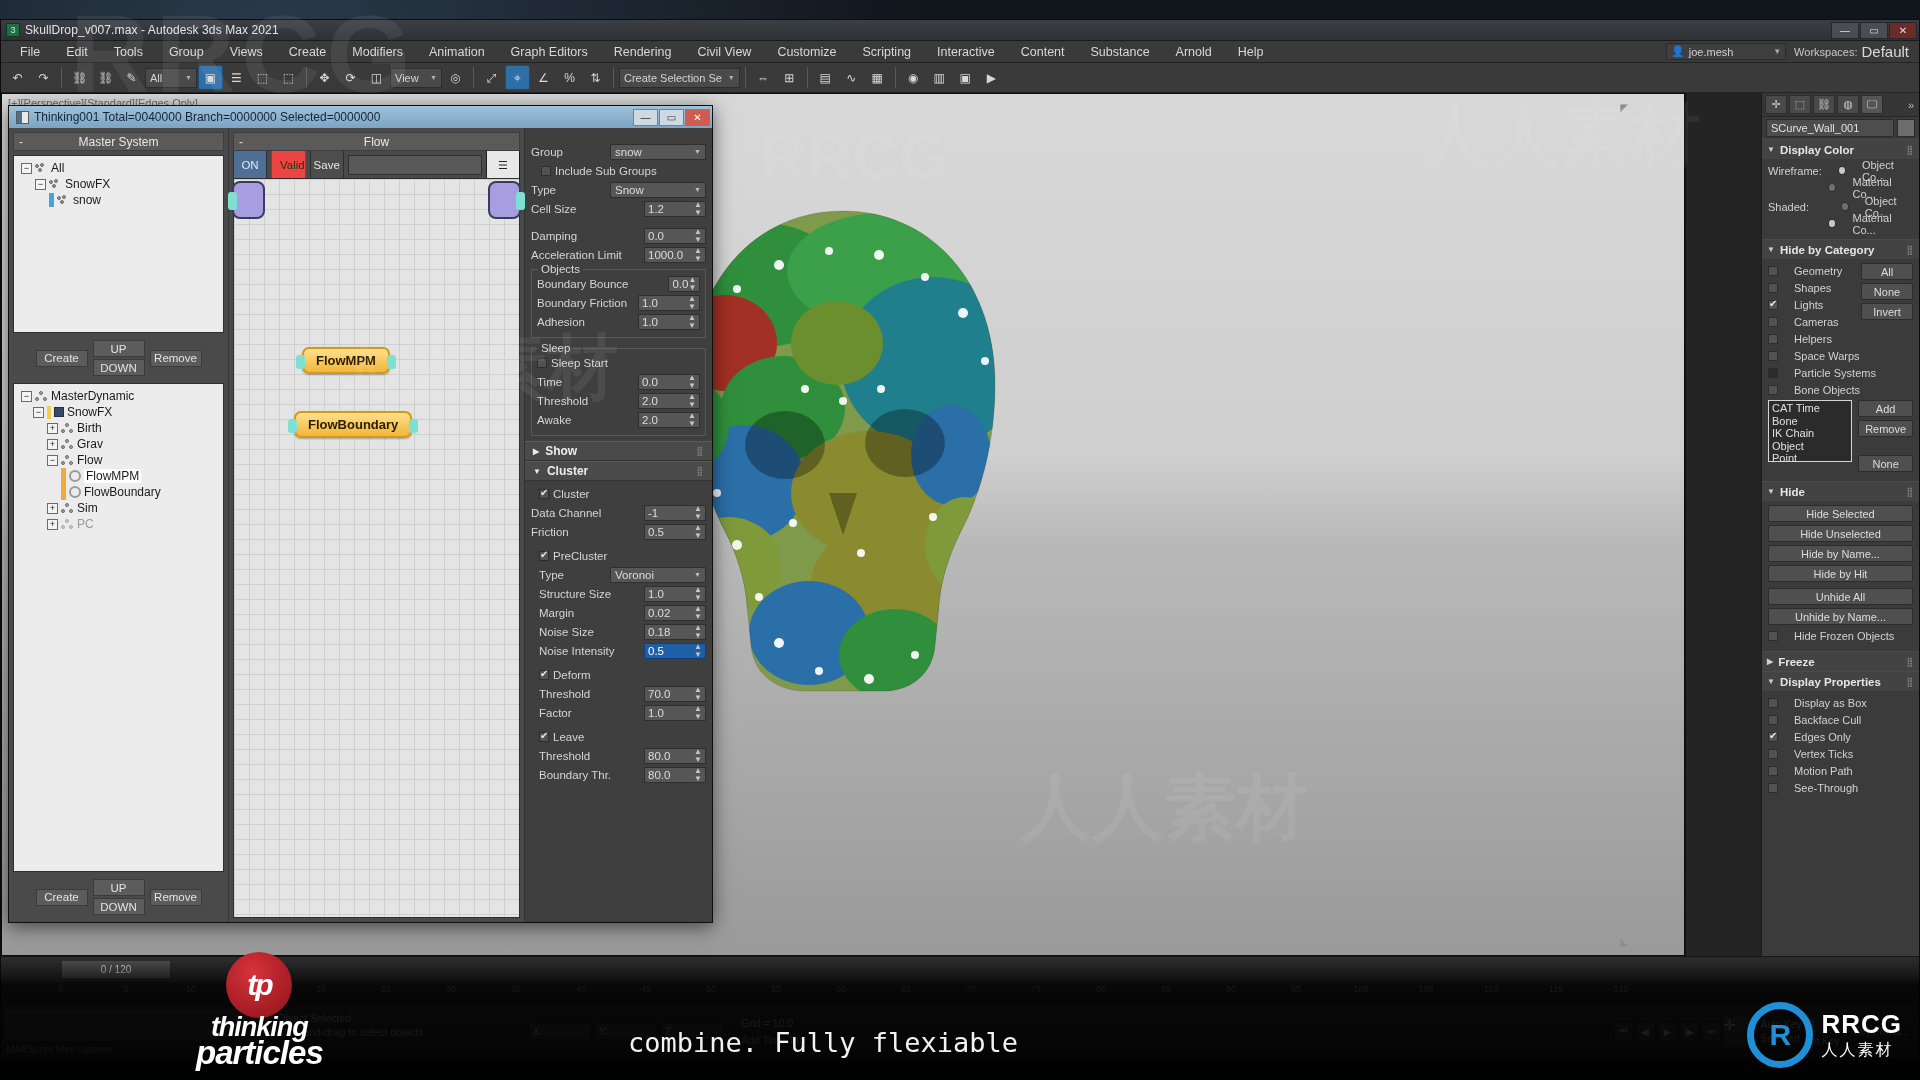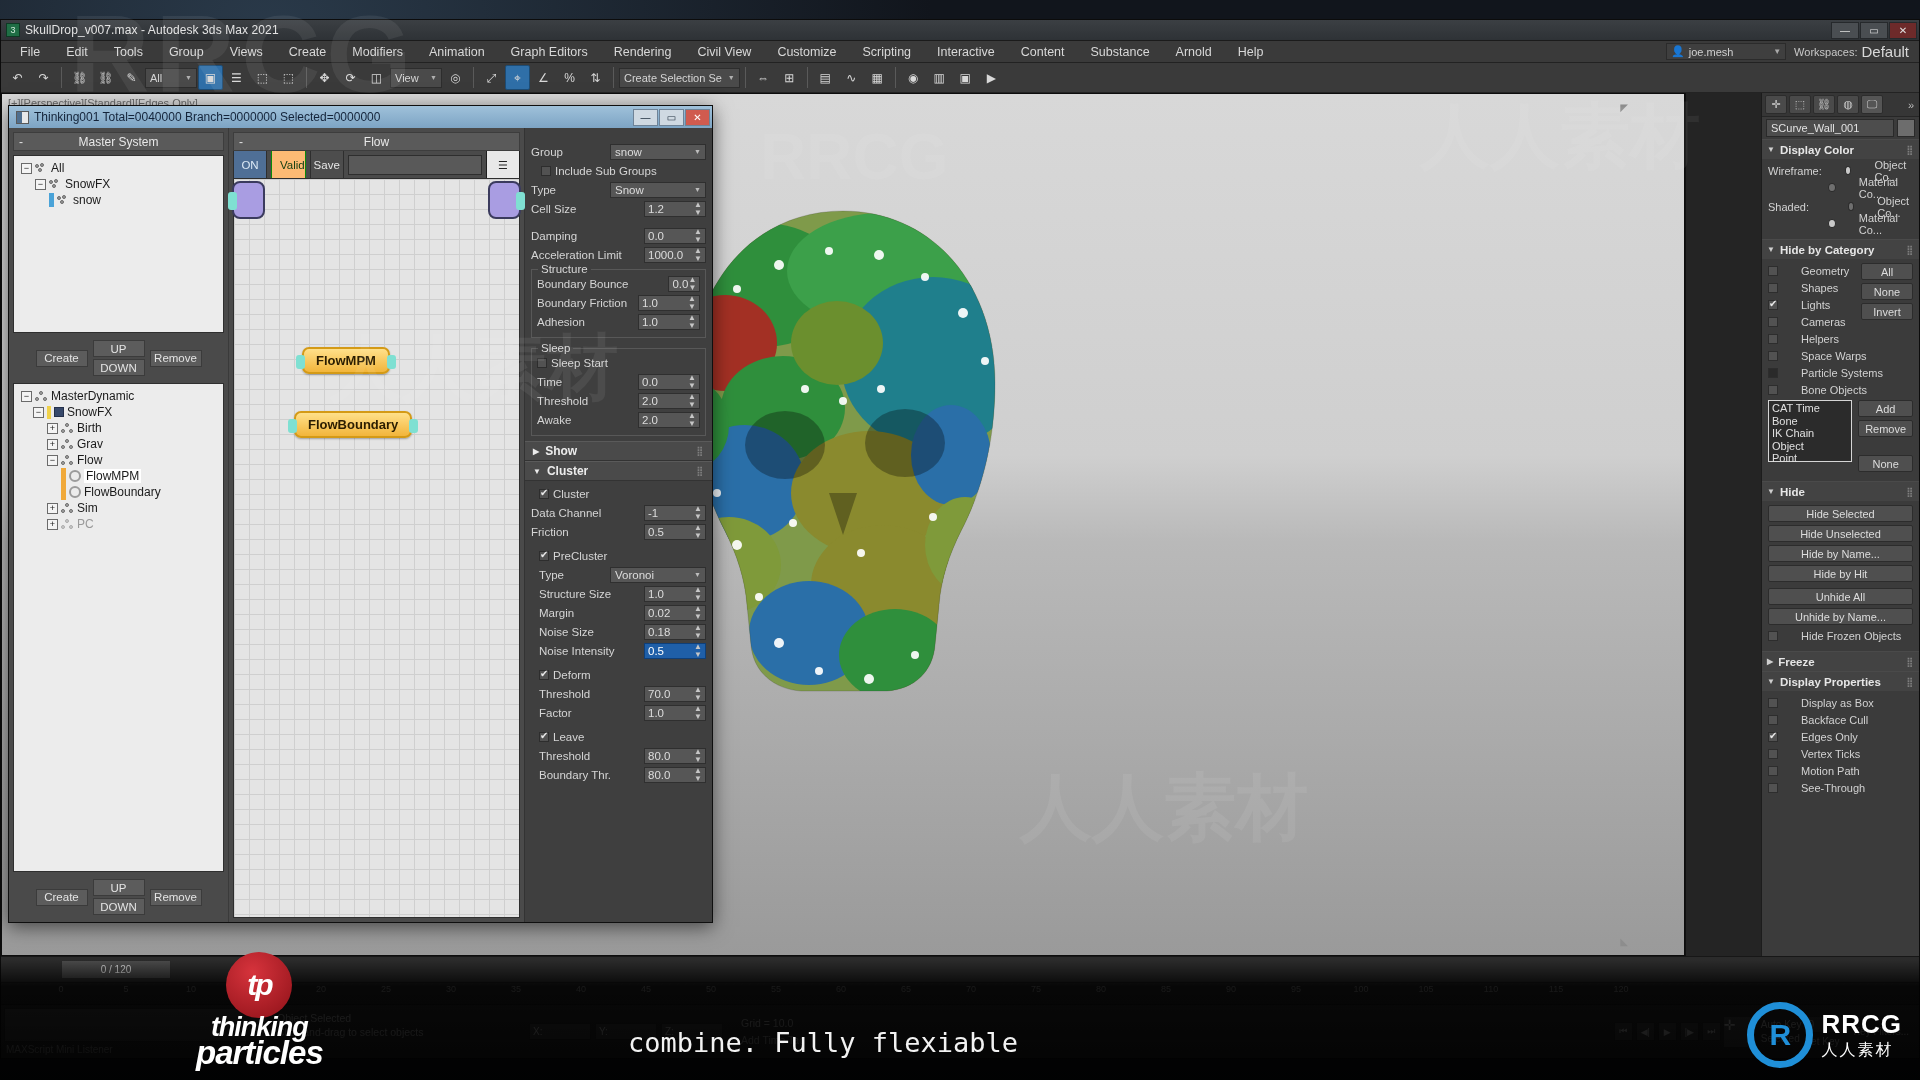--- a/index.html
+++ b/index.html
@@ -116,21 +116,21 @@
   }
   #cp-swatch{width:18px;height:18px;background:#6d6d6d;border:1px solid #2a2a2a;}
   .roll{border-top:1px solid #4a4a4a;}
   .roll-head{
     height:19px;display:flex;align-items:center;gap:5px;padding:0 5px;
     background:#434343;font-weight:bold;font-size:11.5px;color:#e6e6e6;
   }
   .roll-head .tri{font-size:8px;color:#cfcfcf;}
   .roll-head .grip{margin-left:auto;color:#7d7d7d;font-size:9px;letter-spacing:1px;}
   .roll-body{padding:4px 6px 6px 6px;}
-  .rowline{display:flex;align-items:center;gap:23px;height:15px;margin-bottom:2px;}
+  .rowline{display:flex;align-items:center;gap:16px;height:15px;margin-bottom:2px;}
   .rowline .lab{color:#d2d2d2;}
   .radio{width:9px;height:9px;border-radius:50%;background:#6f6f6f;border:1px solid #2b2b2b;display:inline-block;}
   .radio.on{background:#c9c9c9;}
   .chk{width:10px;height:10px;background:#525252;border:1px solid #2d2d2d;display:inline-block;position:relative;}
   .chk.on:after{content:"✔";position:absolute;left:0;top:-3px;font-size:10px;color:#e8e8e8;}
   .cbtn{
     height:17px;background:#4f4f4f;border:1px solid #2c2c2c;border-radius:2px;
     color:#ddd;font-size:11px;display:flex;align-items:center;justify-content:center;margin-bottom:3px;
   }
   .cat-grid{display:flex;gap:6px;}
@@ -207,21 +207,21 @@
   .crud .b{height:17px;min-width:52px;background:#5c5c5c;border:1px solid #3b3b3b;font-size:11.5px;color:#e4e4e4;
     display:flex;align-items:center;justify-content:center;}
   .crud .stack{display:flex;flex-direction:column;gap:2px;}
   .crud .stack .b{min-width:52px;}
   
   #tp-center{flex:1;background:#4a4a4a;padding:4px;display:flex;flex-direction:column;gap:0;min-width:0;}
   #flow-toolbar{height:22px;display:flex;align-items:center;gap:4px;margin-top:3px;}
   .fbtn{height:37px;min-width:34px;border:1px solid #2e2e2e;font-size:11.5px;
     display:flex;align-items:center;justify-content:center;color:#e6e6e6;}
   .fbtn.on{background:#4f6f96;color:#dce9f5;}
-  .fbtn.valid{background:#fdba74;color:#103c10;border-color:#0a8a0a;padding-left:8px;}
+  .fbtn.valid{background:#ef4444;color:#103c10;border-color:#0a8a0a;padding-left:8px;}
   .fbtn.save{background:#4d4d4d;}
   #flow-field{flex:1;height:20px;background:#595959;border:1px solid #2e2e2e;}
   .fbtn.listico{width:22px;background:#e8e8e8;color:#222;border:1px solid #1e1e1e;font-size:11px;}
   #flow-canvas{
     flex:1;background:#e4e4e4;border:1px solid #2e2e2e;position:relative;margin-top:2px;
     background-image:linear-gradient(#cfcfcf 1px,transparent 1px),linear-gradient(90deg,#cfcfcf 1px,transparent 1px);
     background-size:15px 15px;
   }
   .port{
     position:absolute;width:33px;height:38px;border-radius:8px;background:#a99de2;border:2px solid #3b3b5e;
@@ -913,21 +913,21 @@
       <div class="prow">
         <span class="plab">Acceleration Limit</span>
         <span class="pgap"></span>
         <span class="pspin">
           <span>1000.0</span>
           <span class="sp">▲<br>▼</span>
         </span>
       </div>
 
       <div class="pgroup">
-        <span class="gl">Structure</span>
+        <span class="gl">Objects</span>
         <div class="prow" style="padding:0;gap:20px;">
           <span class="plab">Boundary Bounce</span>
           <span class="pgap"></span>
           <span class="pspin">
             <span>0.0</span>
             <span class="sp">▲<br>▼</span>
           </span>
         </div>
         <div class="prow" style="padding:0;">
           <span class="plab">Boundary Friction</span>

